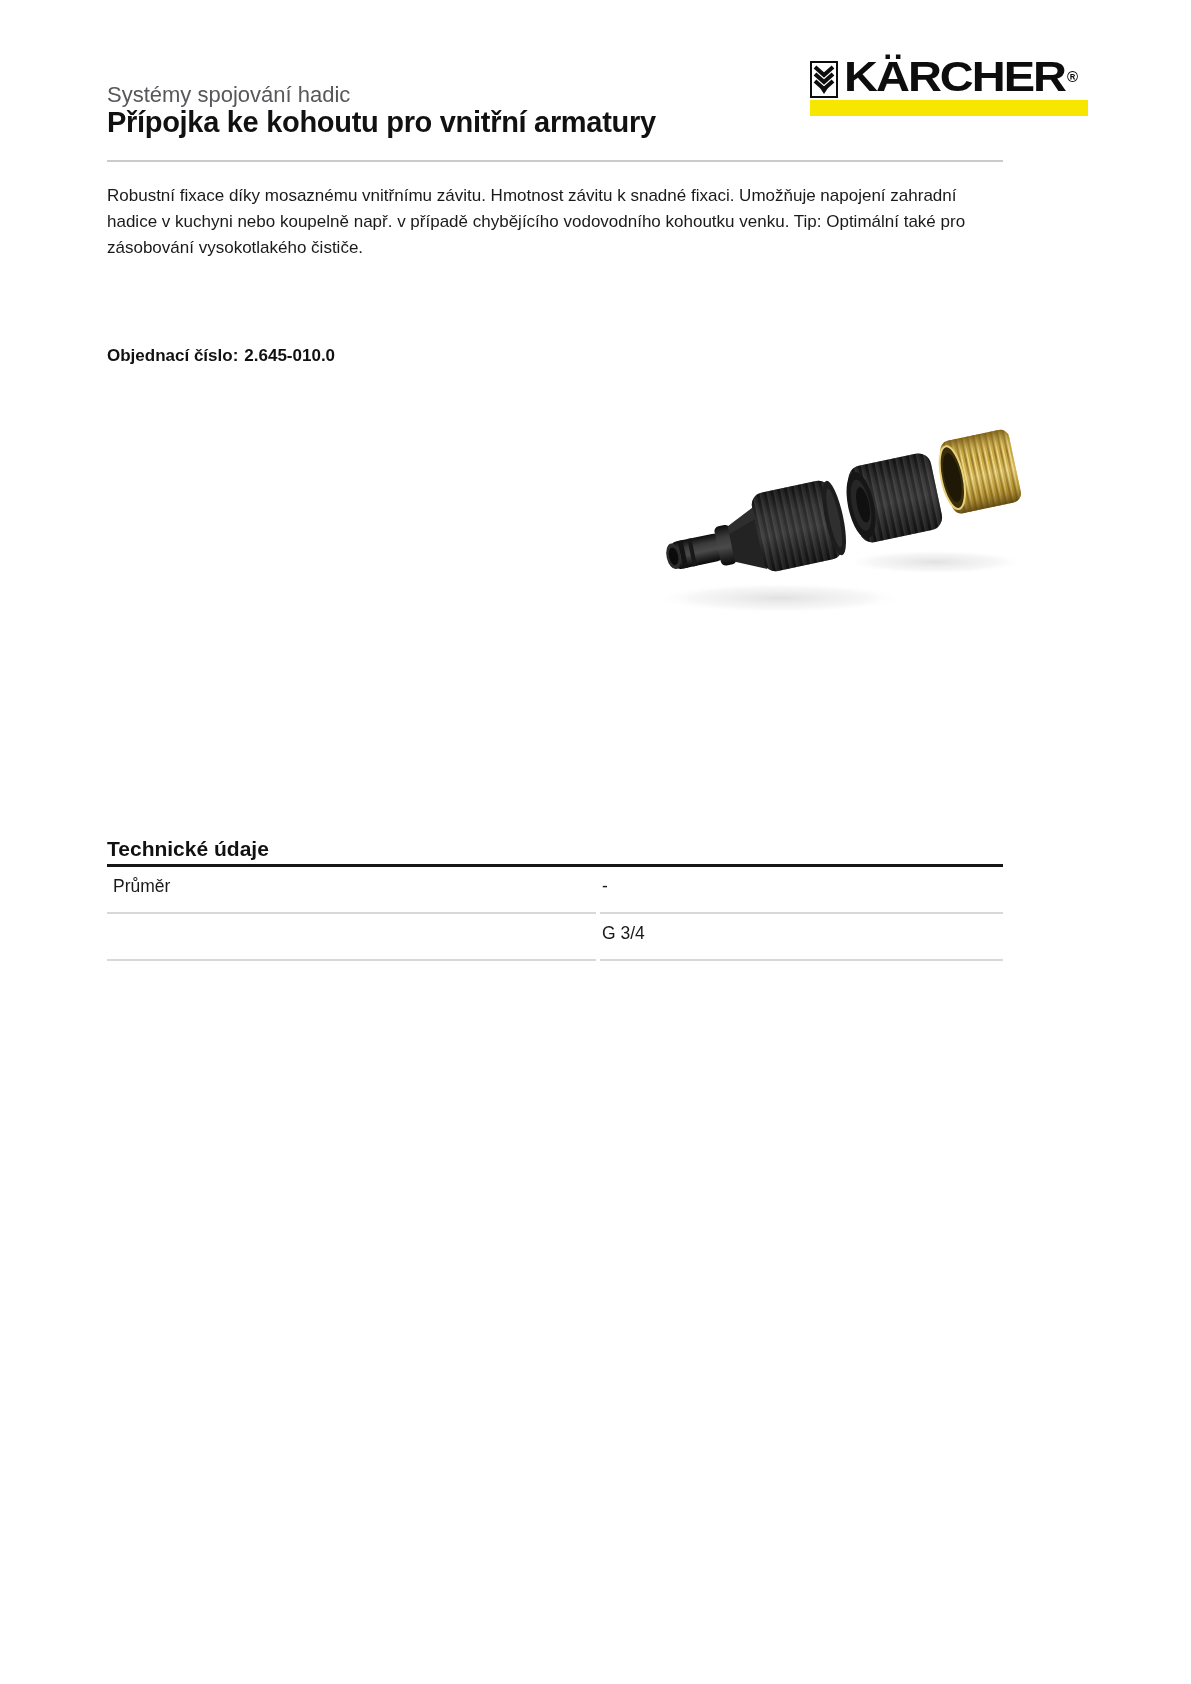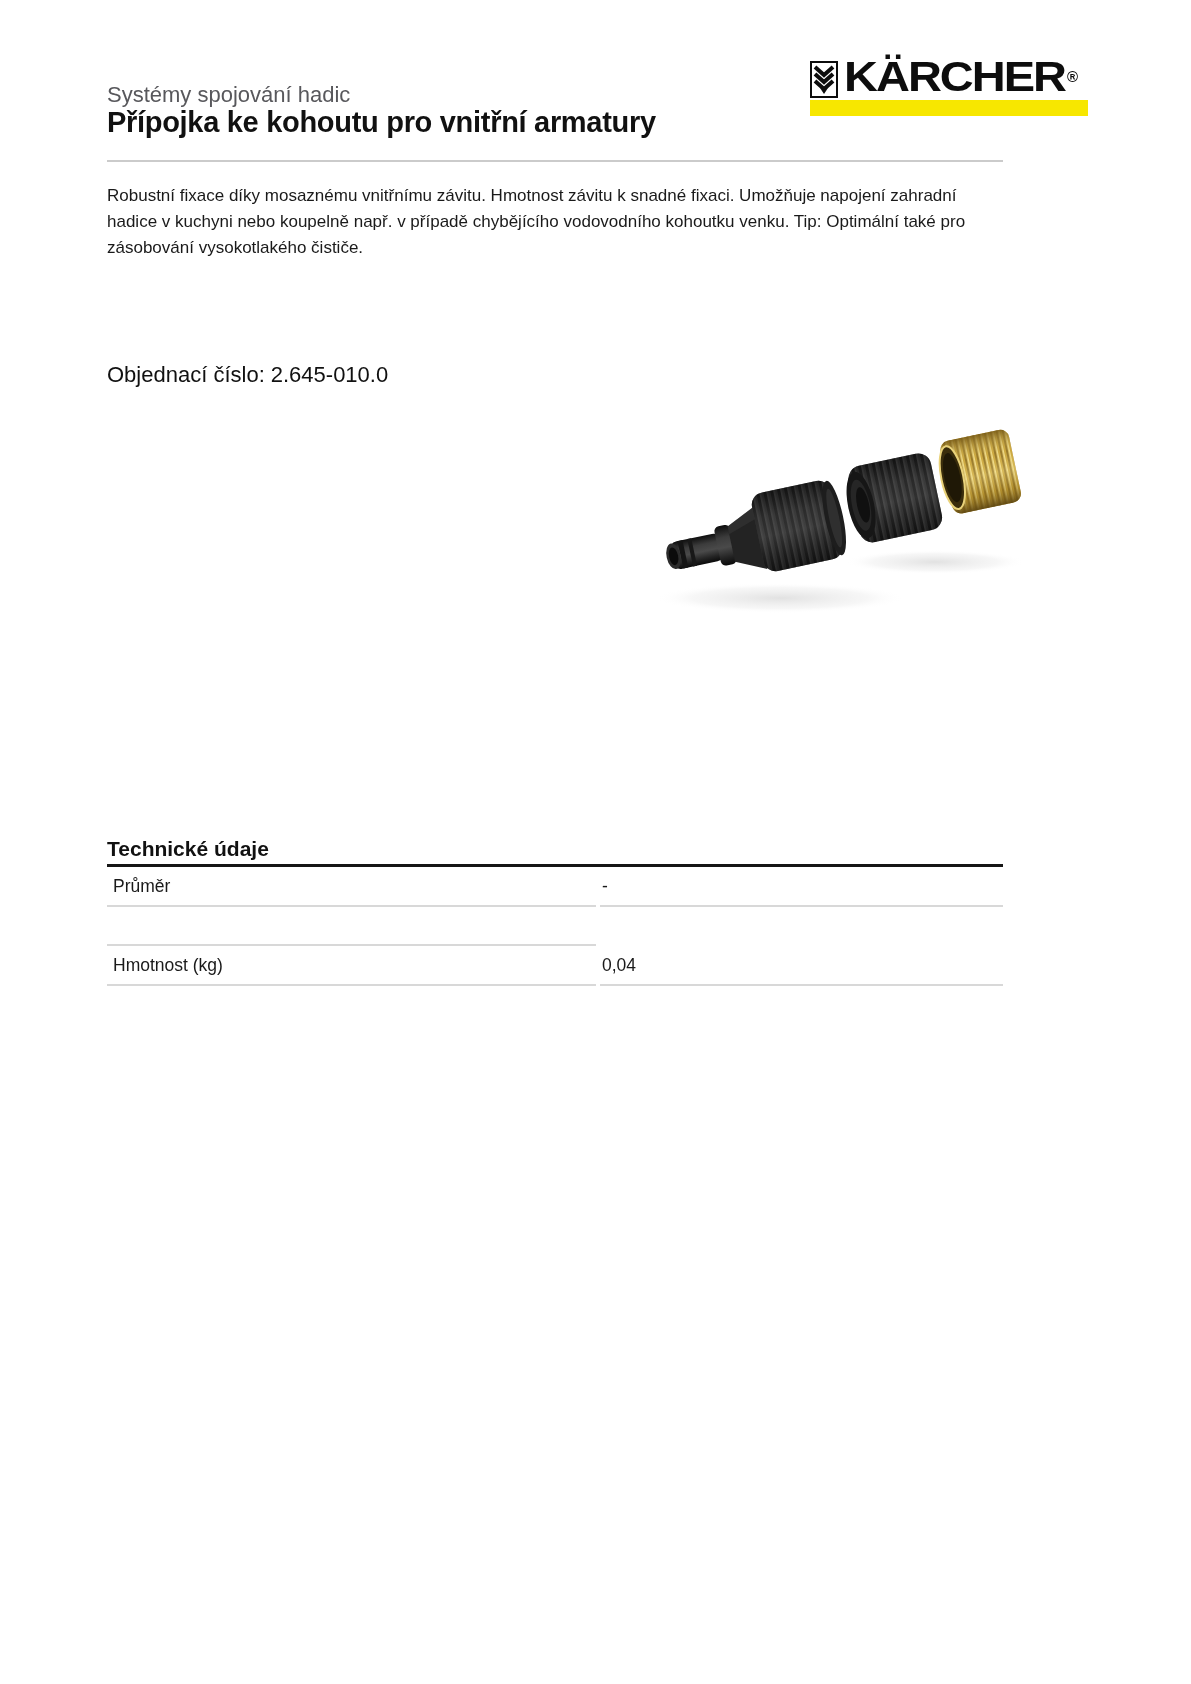--- a/index.html
+++ b/index.html
@@ -25,31 +25,31 @@
 
   
   .category { position:absolute; left:107px; top:82px; font-size:22px; color:#58585c; }
   .page-title { position:absolute; left:107px; top:106px; font-size:29px; font-weight:bold; color:#111; letter-spacing:-0.3px;text-align:right; }
   .title-divider { position:absolute; left:107px; top:160px; width:896px; height:2px; background:#cbcbcb; }
 
   
   .description { position:absolute; left:107px; top:183px; width:885px; font-size:17px; line-height:26px; color:#1a1a1a; }
 
   
-  .order { position:absolute; left:107px; top:362px; font-size:22px; font-weight:normal; color:#111; }
+  .order { position:absolute; left:107px; top:346px; font-size:17px; font-weight:bold; color:#111; }
   .order .num { margin-left:6px; }
 
   
   .product { position:absolute; left:645px; top:412px; width:380px; height:205px; }
 
   
   .tech-heading { position:absolute; left:107px; top:837px; font-size:21px; font-weight:bold; color:#111; }
   .tech-table { position:absolute; left:107px; top:864px; width:896px; border-top:3px solid #161616; }
   .trow { display:flex; }
-  .cell { border-bottom:2px solid #d8d8d8; padding:9px 0 8px 6px; font-size:17.5px; color:#1a1a1a; min-height:39px; }
+  .cell { border-bottom:2px solid #d8d8d8; padding:9px 0 15px 6px; font-size:17.5px; color:#1a1a1a; min-height:39px; }
   .cell.lab { width:489px; margin-right:4px; }
   .cell.val { flex:1; padding-left:2px; }
 </style>
 </head>
 <body>
 
 <div class="logo">
   <div class="logo-row">
     <svg class="logo-icon" viewBox="0 0 28 37">
       <rect x="1" y="1" width="26" height="35" fill="#ffffff" stroke="#0d0d0d" stroke-width="2"></rect>
@@ -150,18 +150,15 @@
 
 <h2 class="tech-heading">Technické údaje</h2>
 
 <div class="tech-table">
   <div class="trow">
     <div class="cell lab">Průměr</div>
     <div class="cell val">-</div>
   </div>
   <div class="trow">
     <div class="cell lab"></div>
-  </div>
-  <div class="trow">
-    <div class="cell lab">Hmotnost (kg)</div>
-    <div class="cell val">0,04</div>
+    <div class="cell val">G 3/4</div>
   </div>
 </div>
 
 </body></html>

